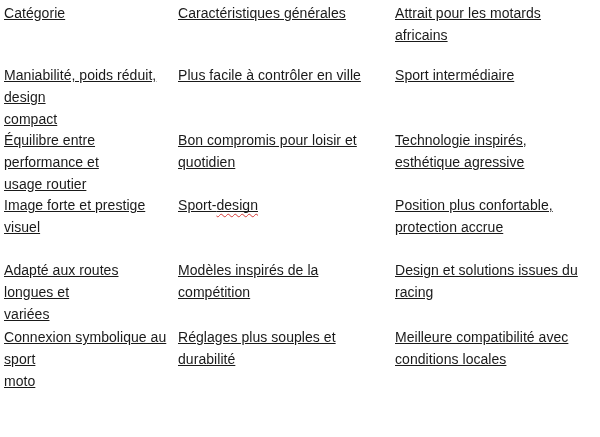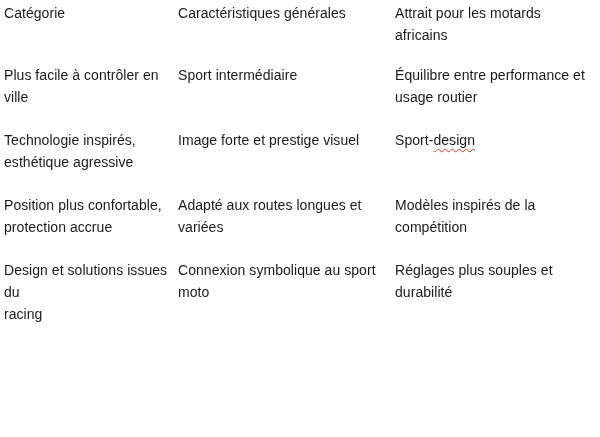--- a/index.html
+++ b/index.html
@@ -23,57 +23,64 @@
     padding: 2px 0 0 4px;
     display: grid;
     grid-template-columns: 174px 217px 1fr;
     grid-template-rows: 62px 65px 65px 65px 67px 65px auto;
     align-items: start;
   }
   .cell {
     white-space: pre-line;
     padding-right: 10px;
     letter-spacing: 0.05px;
+    text-decoration: underline;
   }
   .spell-error {
     text-decoration: underline wavy var(--squiggle, #d43a36);
     text-decoration-thickness: 1px;
     text-underline-offset: 3px;
     text-decoration-skip-ink: none;
   }
 </style>
 </head>
 <body>
 
 <div class="doc-table">
 
   <div class="cell">Catégorie</div>
   <div class="cell">Caractéristiques générales</div>
   <div class="cell">Attrait pour les motards
 africains</div>
 
+  <div class="cell">Maniabilité, poids réduit, design
+compact</div>
   <div class="cell">Plus facile à contrôler en ville</div>
 
   <div class="cell">Sport intermédiaire</div>
   <div class="cell">Équilibre entre performance et
 usage routier</div>
+  <div class="cell">Bon compromis pour loisir et
+quotidien</div>
 
   <div class="cell">Technologie inspirés,
 esthétique agressive</div>
   <div class="cell">Image forte et prestige visuel</div>
 
   <div class="cell"><span>Sport-</span><span class="spell-error">design</span></div>
   <div class="cell">Position plus confortable,
 protection accrue</div>
   <div class="cell">Adapté aux routes longues et
 variées</div>
 
   <div class="cell">Modèles inspirés de la
 compétition</div>
   <div class="cell">Design et solutions issues du
 racing</div>
   <div class="cell">Connexion symbolique au sport
 moto</div>
 
   <div class="cell">Réglages plus souples et
 durabilité</div>
+  <div class="cell">Meilleure compatibilité avec
+conditions locales</div>
 
 </div>
 
 </body></html>

